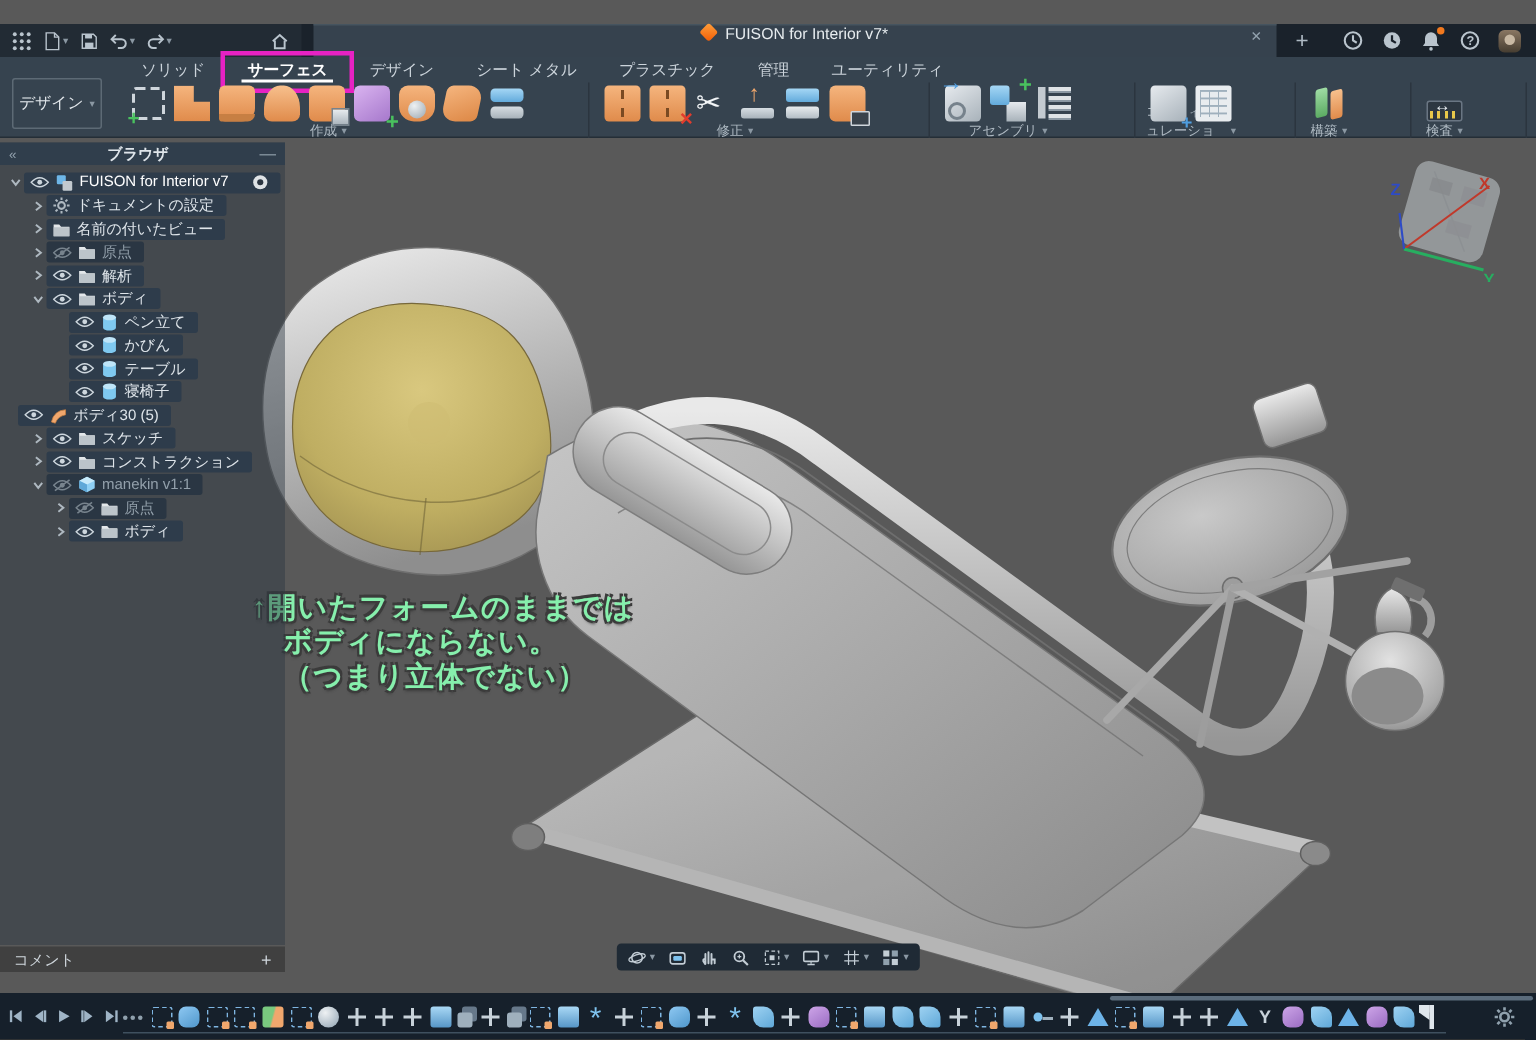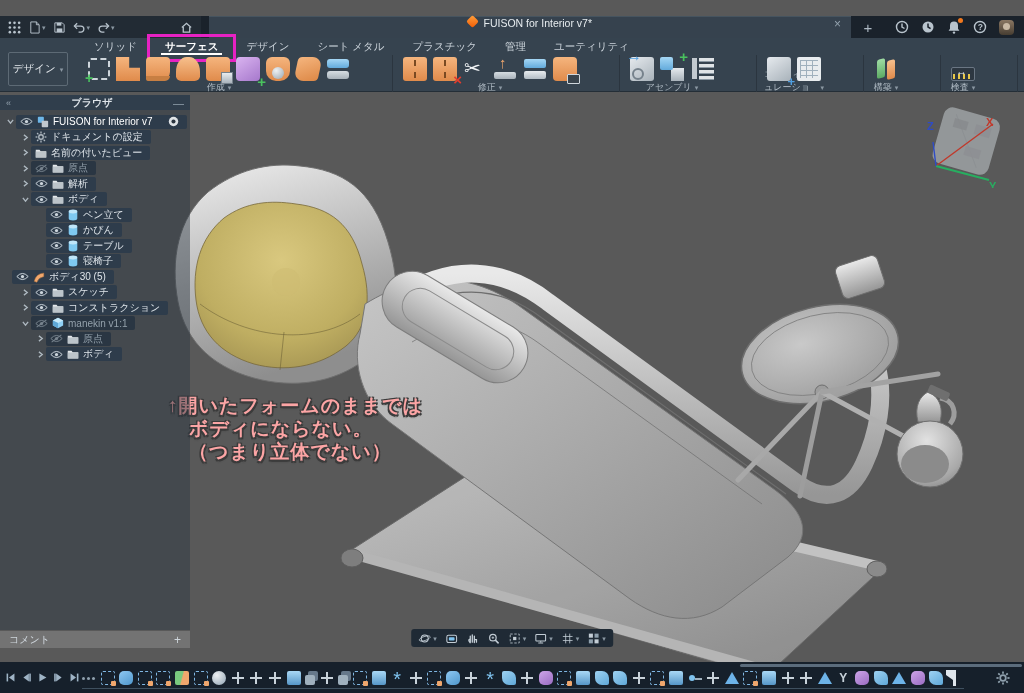--- a/index.html
+++ b/index.html
@@ -127,30 +127,30 @@
   .tpill.dim{background:#2a3643;}
   .tpill .ticon svg{width:12px;height:12px;display:block;}
   .tpill .teye svg{width:13px;height:9px;display:block;}
   .tlabel{font-size:10px;color:#dfe5ea;white-space:nowrap;}
   .tlabel.dim{color:#93a0ab;}
   .tlabel.bold{font-weight:normal;color:#fff;}
   .ttarget{margin-left:12px;}
   .ttarget svg{width:11px;height:11px;display:block;}
 
   
-  .annotation{position:absolute;left:168px;top:302px;font-size:19px;font-weight:bold;color:#fca5a5;
+  .annotation{position:absolute;left:168px;top:302px;font-size:19px;font-weight:bold;color:#86efac;
     line-height:23px;letter-spacing:1px;
     text-shadow:-1.5px -1.5px 0 #3b3b3b,1.5px -1.5px 0 #3b3b3b,-1.5px 1.5px 0 #3b3b3b,1.5px 1.5px 0 #3b3b3b,0 2px 2px #3b3b3b;}
   .annotation .ind{padding-left:21px;display:block;}
 
   
   .viewcube{position:absolute;right:10px;top:6px;width:95px;height:90px;}
 
   
-  .commentbar{position:absolute;left:0;bottom:14px;width:190px;height:17px;background:#737373;
+  .commentbar{position:absolute;left:0;bottom:14px;width:190px;height:17px;background:#404040;
     display:flex;align-items:center;padding:0 9px;}
   .commentbar .clabel{flex:1;font-size:10px;color:#cfd6dc;}
   .commentbar .cadd{color:#cfd6dc;font-size:12px;cursor:pointer;}
 
   
   .navbar{position:absolute;left:50%;transform:translateX(-50%);bottom:15px;height:18px;
     background:#1f2a35;border-radius:3px;display:flex;align-items:center;padding:0 7px;gap:8px;}
   .nbtn{display:flex;align-items:center;gap:2px;cursor:pointer;}
   .nbtn svg{width:13px;height:13px;display:block;}
 

